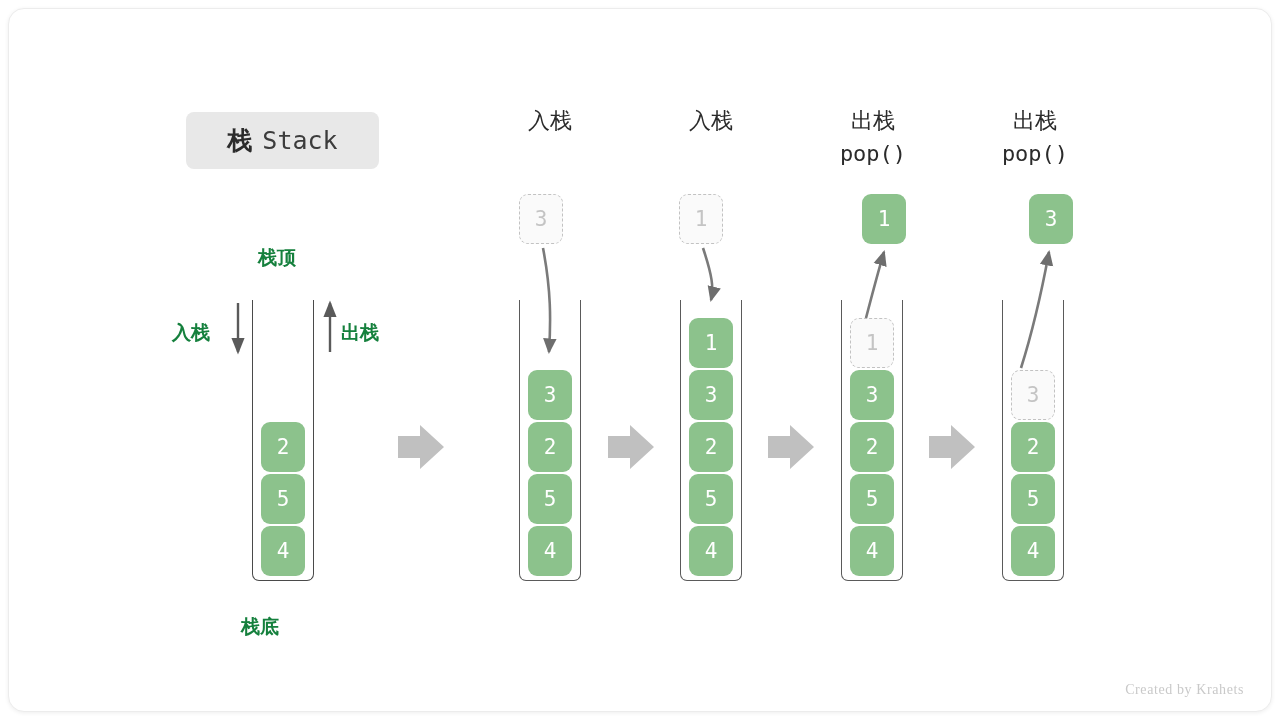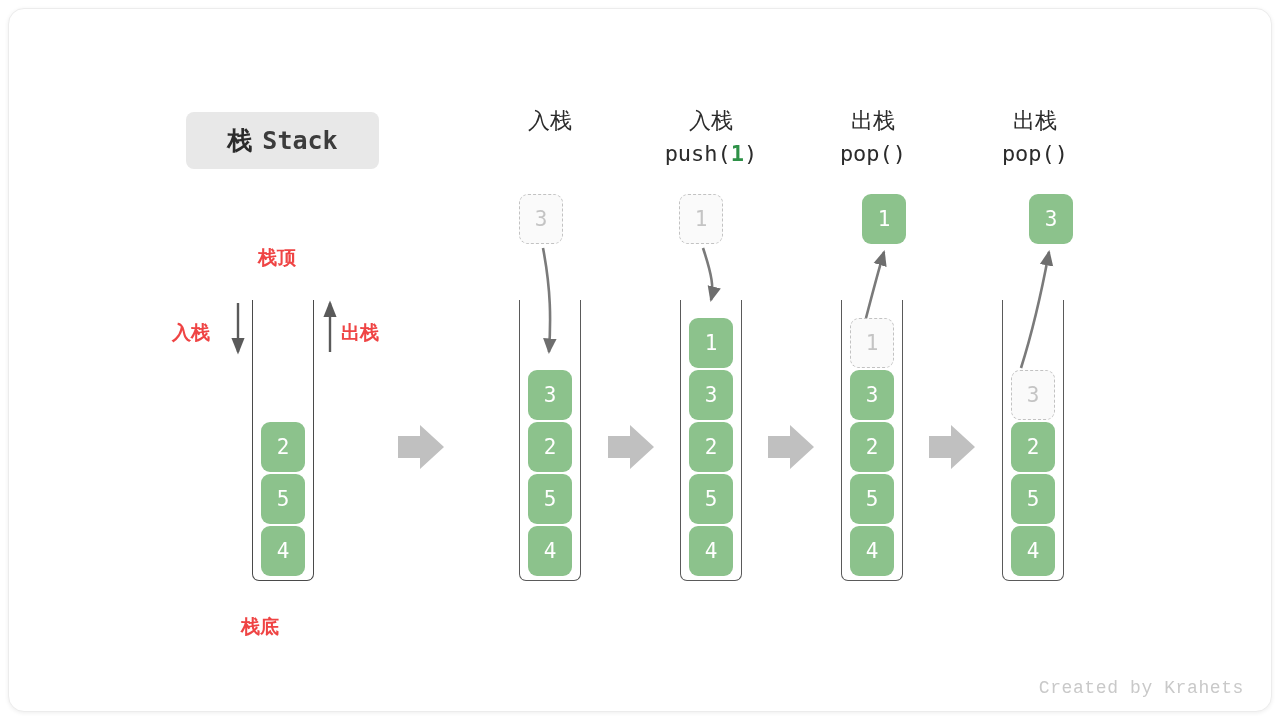--- a/index.html
+++ b/index.html
@@ -35,31 +35,30 @@
     display: flex; align-items: center; justify-content: center;
     gap: 10px;
   }
   .title-cn {
     font-size: 25px; font-weight: bold; color: #2b2b2b;
     font-family: "Liberation Sans", "DejaVu Sans", sans-serif;
   }
   .title-en {
     font-size: 25px; color: #3c3c3c;
     font-family: "DejaVu Sans Mono", "Liberation Mono", monospace;
-    font-weight: bold;
   }
 
   
   .lbl {
     position: absolute;
     color: #2b2b2b;
     white-space: nowrap;
   }
   .lbl-bold {
-    font-size: 19px; font-weight: bold; color: #ef4444;
+    font-size: 19px; font-weight: bold; color: #15803d;
   }
 
   
   .col-head {
     position: absolute;
     width: 190px;
     text-align: center;
     white-space: nowrap;
   }
   .col-head .op-cn {
@@ -118,24 +117,24 @@
   .overlay {
     position: absolute; left: 0; top: 0;
     width: 1280px; height: 720px;
     pointer-events: none;
   }
 
   
   .footer {
     position: absolute;
     right: 36px; bottom: 22px;
-    font-size: 18px;
+    font-size: 14px;
     color: #c9c9c9;
     letter-spacing: 0.6px;
-    font-family: Liberation Mono, monospace;
+    font-family: Liberation Serif, serif;
   }
 </style>
 </head>
 <body>
 
 <div id="canvas">
   <div class="frame"></div>
 
   <div class="title-badge">
     <span class="title-cn">栈</span>
@@ -157,21 +156,20 @@
   </div>
   <div class="cell ghost" style="left:519px; top:194px;">3</div>
   <div class="stack-box soft" style="left:519px; top:300px; height:281px;"></div>
   <div class="cell filled" style="left:528px; top:370px;">3</div>
   <div class="cell filled" style="left:528px; top:422px;">2</div>
   <div class="cell filled" style="left:528px; top:474px;">5</div>
   <div class="cell filled" style="left:528px; top:526px;">4</div>
 
   <div class="col-head" style="left:616px; top:105px;">
     <span class="op-cn">入栈</span>
-    <span class="op-fn"><span>push(</span><span class="num">1</span><span>)</span></span>
   </div>
   <div class="cell ghost" style="left:679px; top:194px;">1</div>
   <div class="stack-box soft" style="left:680px; top:300px; height:281px;"></div>
   <div class="cell filled" style="left:689px; top:318px;">1</div>
   <div class="cell filled" style="left:689px; top:370px;">3</div>
   <div class="cell filled" style="left:689px; top:422px;">2</div>
   <div class="cell filled" style="left:689px; top:474px;">5</div>
   <div class="cell filled" style="left:689px; top:526px;">4</div>
 
   <div class="col-head" style="left:778px; top:105px;">

